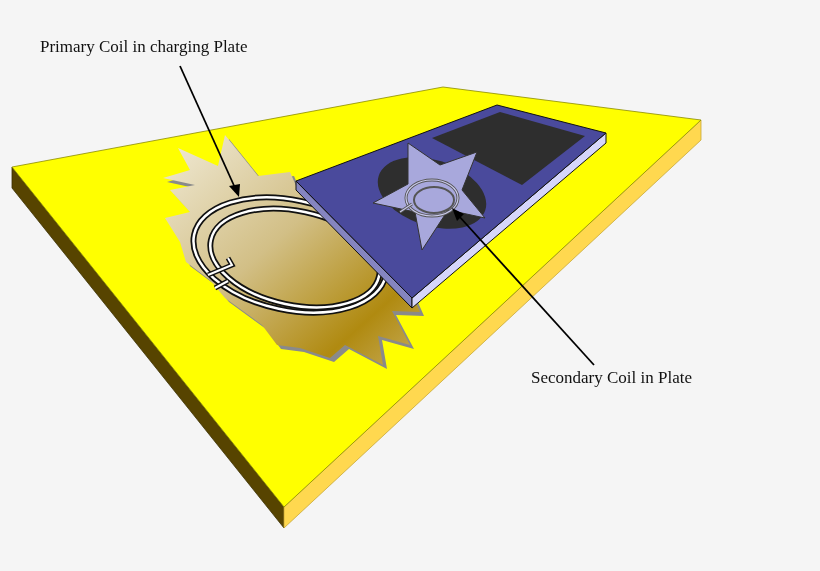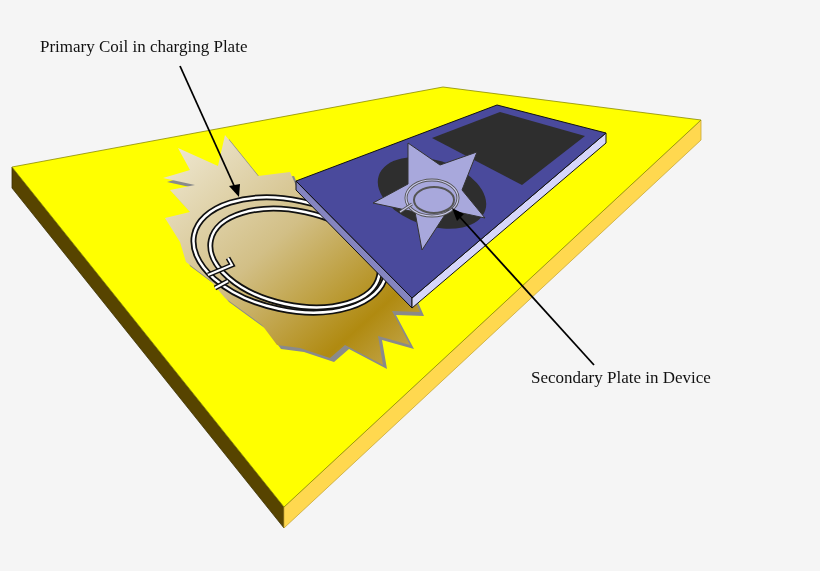--- a/index.html
+++ b/index.html
@@ -76,13 +76,13 @@
     <line x1="180" y1="66" x2="236" y2="190" stroke="#000" stroke-width="1.8"></line>
     <polygon points="239,197 229,186 240,184" fill="#000"></polygon>
   </g>
   <g>
     <line x1="594" y1="365" x2="458" y2="215" stroke="#000" stroke-width="1.8"></line>
     <polygon points="452,208 464,214 457,221" fill="#000"></polygon>
   </g>
 </svg>
 
 <div class="label" style="left:40px; top:37px;">Primary Coil in charging Plate</div>
-<div class="label" style="left:531px; top:368px;">Secondary Plate in Device</div>
+<div class="label" style="left:531px; top:368px;">Secondary Coil in Plate</div>
 
 </body></html>

